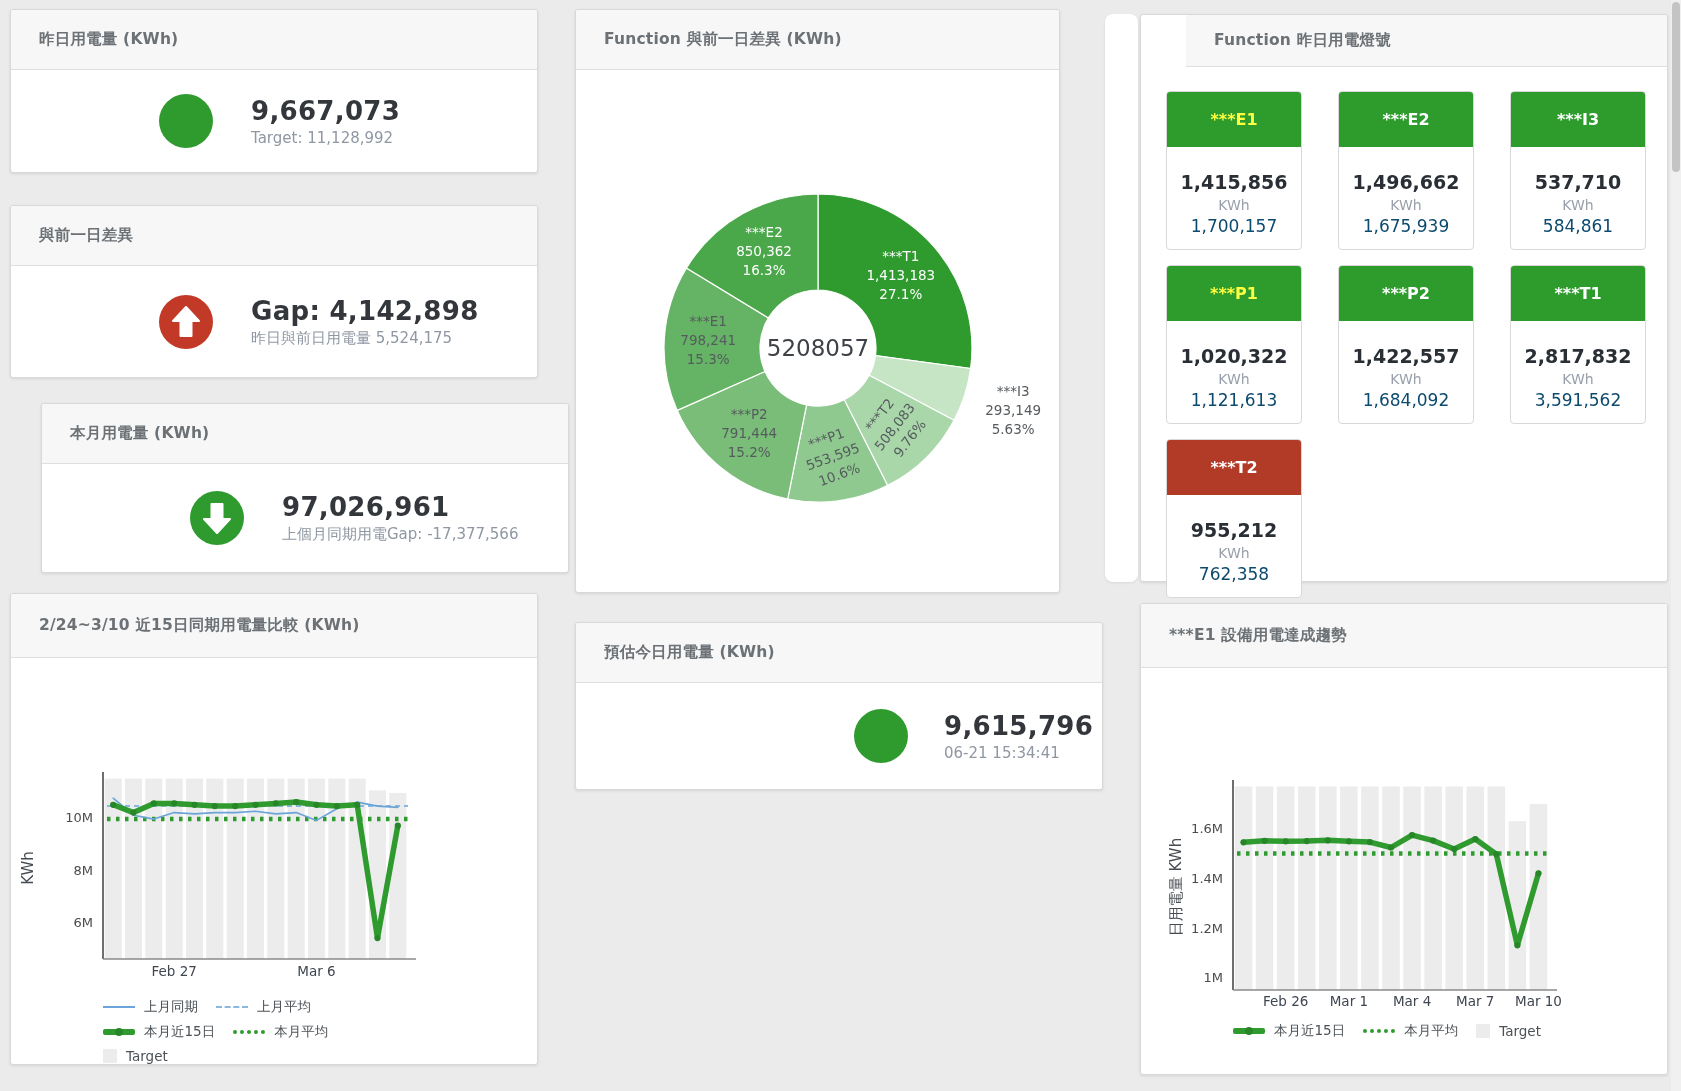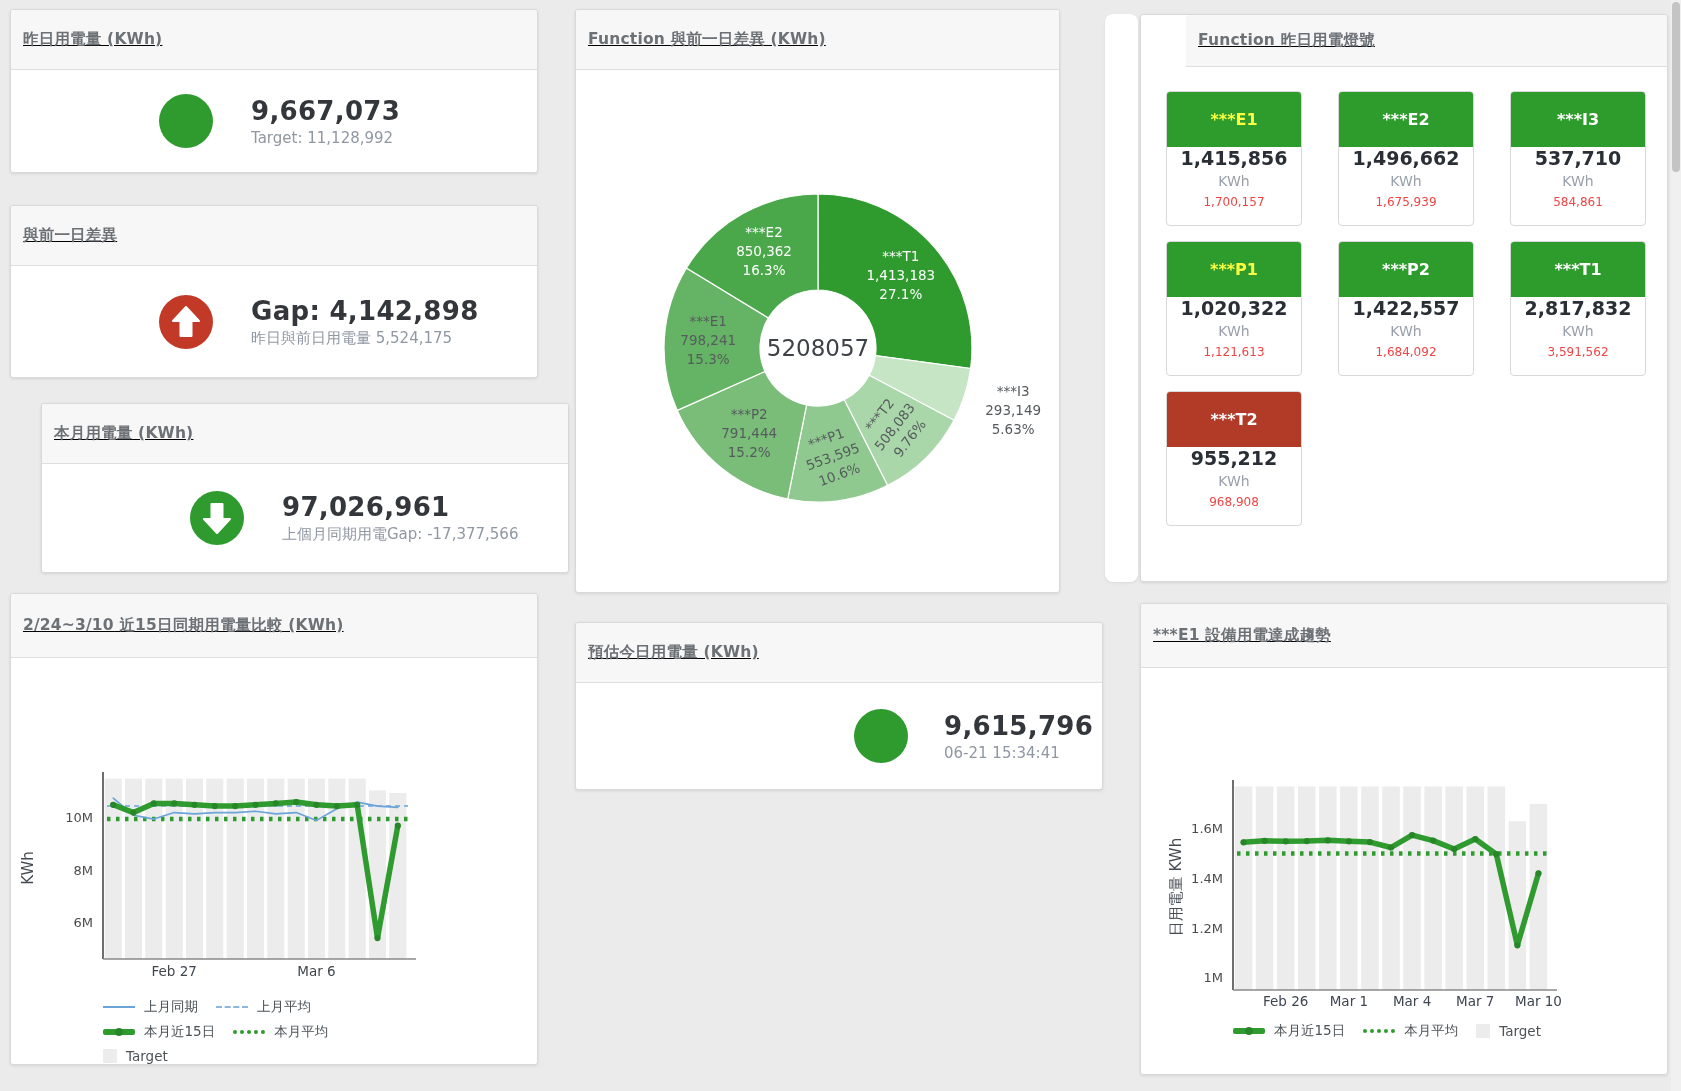--- a/index.html
+++ b/index.html
@@ -1,43 +1,43 @@
 <!DOCTYPE html>
 <html><head>
 <meta charset="utf-8">
 <style>
   html,body{margin:0;padding:0;background:#ebebeb;font-family:"DejaVu Sans","Liberation Sans",sans-serif;}
   #canvas{position:relative;width:1681px;height:1091px;background:#ebebeb;overflow:hidden;}
   .panel{position:absolute;background:#fff;border:1px solid #d9d9d9;border-radius:3px;
          box-shadow:0 1px 3px rgba(0,0,0,.10);box-sizing:border-box;}
   .panel-header{height:60px;background:#f7f7f7;border-bottom:1px solid #dedede;display:flex;align-items:center;
-                padding:0 12px;border-radius:3px 3px 0 0;box-sizing:border-box;text-decoration:underline;}
+                padding:0 28px;border-radius:3px 3px 0 0;box-sizing:border-box;}
   .panel-title{font-size:15.5px;font-weight:bold;color:#6c7176;letter-spacing:.2px;white-space:nowrap;}
   .panel-body{position:relative;box-sizing:border-box;}
 
   
   .stat-body{height:calc(100% - 60px);}
   .indicator{position:absolute;width:54px;height:54px;border-radius:50%;top:50%;transform:translateY(-50%);
              display:flex;align-items:center;justify-content:center;}
   .stat-text{position:absolute;top:50%;transform:translateY(-50%);}
   .stat-value{font-size:26px;font-weight:bold;color:#33373c;letter-spacing:.3px;white-space:nowrap;}
   .stat-sub{font-size:15px;color:#8f97a2;margin-top:3px;white-space:nowrap;}
   .ind-left{left:148px;} .txt-left{left:240px;}
   .ind-left-g{left:278px;} .txt-left-g{left:368px;}
 
   
   #tiles-grid{display:grid;grid-template-columns:repeat(3,136px);column-gap:36px;row-gap:15px;
               margin:24px 0 0 25px;}
   .tile{border:1px solid #d8d8d8;border-radius:4px;background:#fff;overflow:hidden;}
   .tile-header{height:55px;display:flex;align-items:center;justify-content:center;}
   .tile-header span{font-size:16px;font-weight:bold;}
-  .tile-body{text-align:center;padding:0 0 12px 0;}
+  .tile-body{text-align:center;padding:24px 0 12px 0;}
   .tile-value{font-size:19px;font-weight:bold;color:#2a2f36;line-height:23px;}
   .tile-unit{font-size:14px;color:#99a0ab;line-height:22px;}
-  .tile-target{font-size:12px;color:#ef4444;line-height:21px;}
+  .tile-target{font-size:17px;color:#0c4a6e;line-height:21px;}
 
   
   #donut-area{height:calc(100% - 60px);position:relative;}
   .donut-label{position:absolute;width:120px;text-align:center;font-size:13.5px;line-height:1.42;pointer-events:none;}
   .donut-label.light{color:#ffffff;}
   .donut-label.dark{color:#565b5e;}
   .donut-center{position:absolute;font-size:23px;color:#3e4246;transform:translate(-50%,-50%);}
 
   
   .chart-body{height:calc(100% - 64px);}
@@ -200,21 +200,21 @@
               <div class="tile-target">3,591,562</div>
             </div>
           </div>
           <div class="tile">
             <div class="tile-header" style="background:#b23b27">
               <span style="color:#ffffff">***T2</span>
             </div>
             <div class="tile-body">
               <div class="tile-value">955,212</div>
               <div class="tile-unit">KWh</div>
-              <div class="tile-target">968,908</div>
+              <div class="tile-target">762,358</div>
             </div>
           </div>
         </div>
     </div>
   </section>
 
   <section class="panel" style="left:10px;top:593px;width:528px;height:472px;">
     <div class="panel-header" style="height:64px;">
       <span class="panel-title">2/24~3/10 近15日同期用電量比較 (KWh)</span>
     </div>

